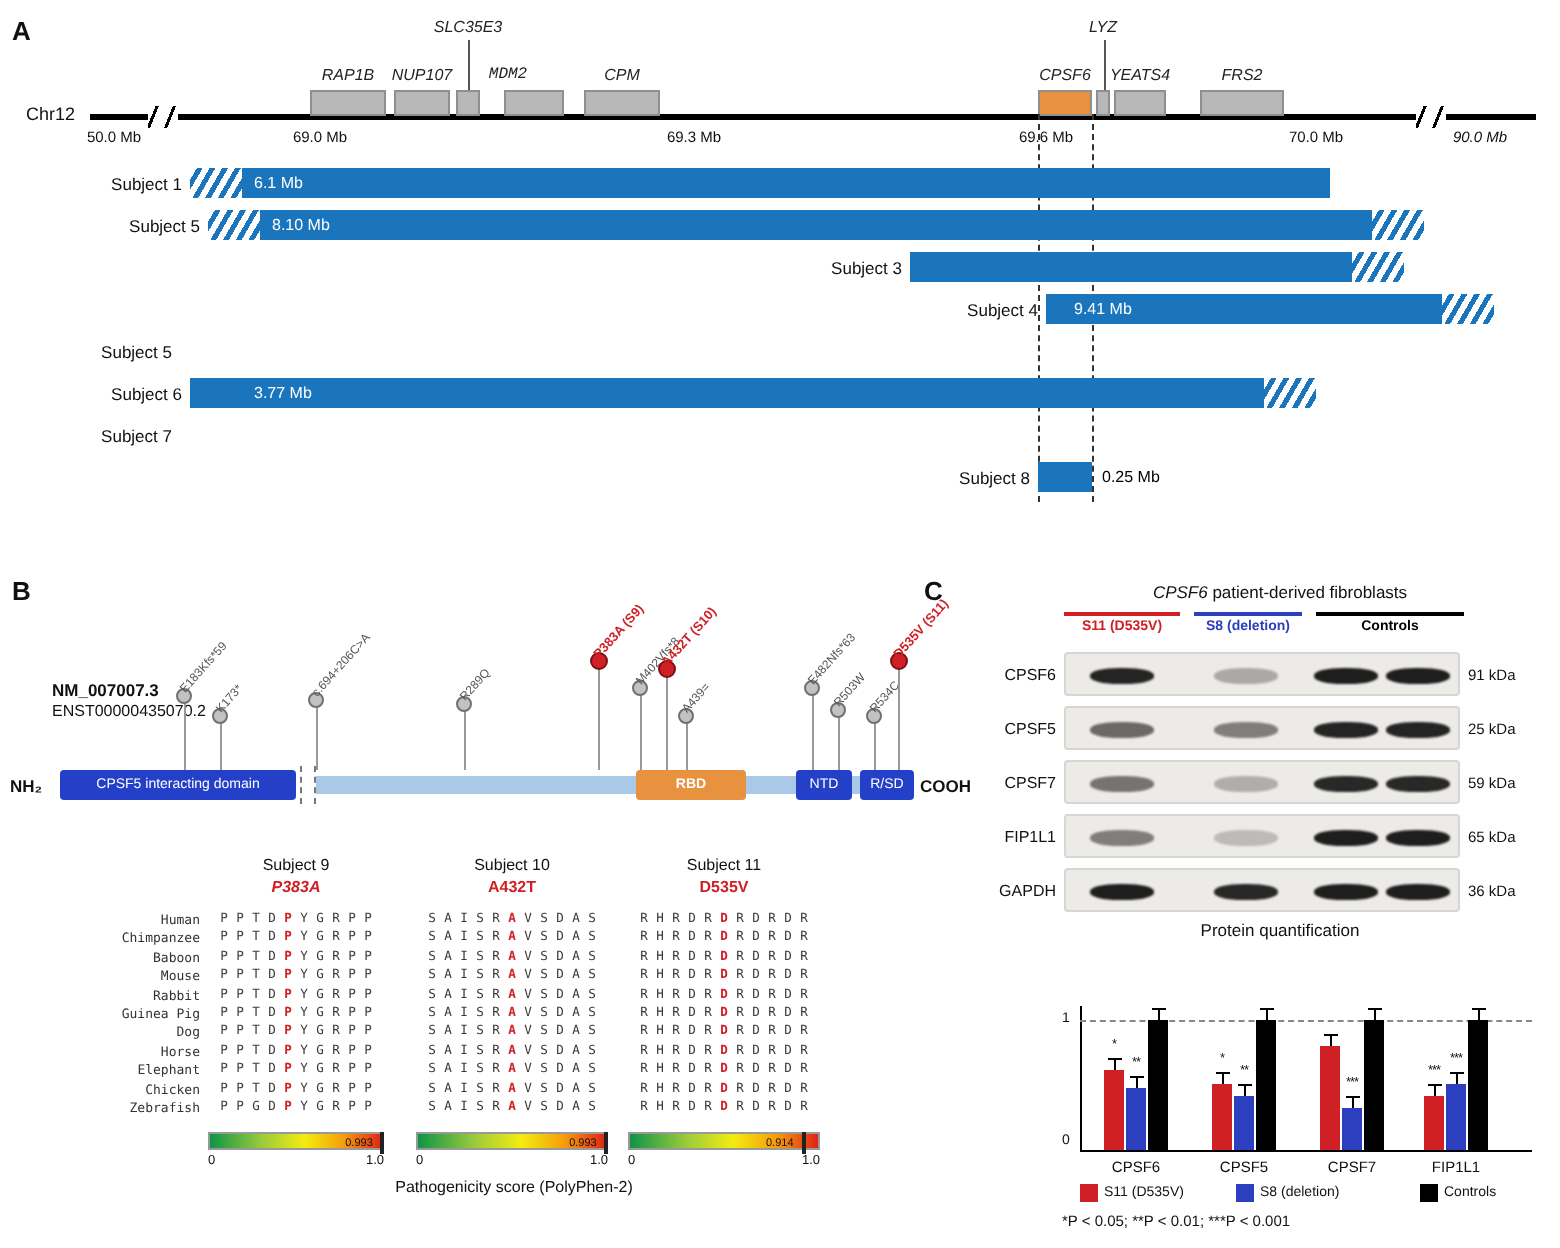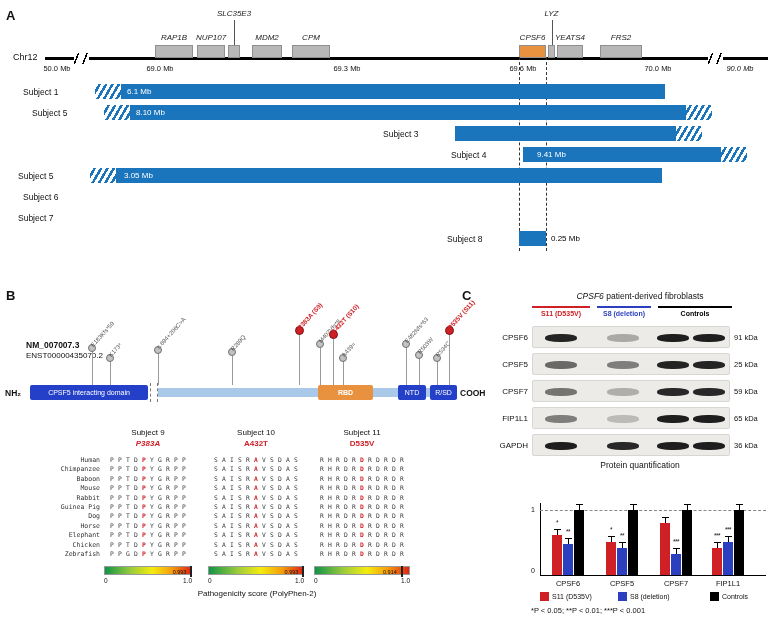--- a/index.html
+++ b/index.html
@@ -9,21 +9,21 @@
   .panel-label{position:absolute;font-weight:bold;font-size:13px;}
   
   .chr-label{position:absolute;left:13px;top:52px;font-size:9px;}
   .chr-line{position:absolute;left:45px;top:57px;width:723px;height:3px;background:#000;}
   .brk{position:absolute;width:15px;height:11px;background:repeating-linear-gradient(112deg,#fff 0 3.5px,#000 3.5px 5px,#fff 5px 8px);}
   .gene-box{position:absolute;top:45px;height:13px;border:1px solid #8f8f8f;}
   .gene-label{position:absolute;font-style:italic;font-size:8px;transform:translateX(-50%);white-space:nowrap;color:#222;}
   .gene-conn{position:absolute;width:1px;background:#555;}
   .tick{position:absolute;top:64px;font-size:7.5px;transform:translateX(-50%);}
   .dash{position:absolute;top:57px;height:194px;border-left:1.5px dashed #333;}
-  .subj-label{position:absolute;font-size:8.5px;text-align:left;}
+  .subj-label{position:absolute;font-size:8.5px;text-align:right;}
   .subj-bar{position:absolute;height:15px;background:#1b75bc;}
   .hatch{position:absolute;top:0;height:15px;width:26px;background:repeating-linear-gradient(120deg,#fff 0 3px,#1b75bc 3px 5.5px);}
   .hl{left:0}.hr{right:0}
   .size-in{position:absolute;top:3px;font-size:8px;color:#fff;white-space:nowrap;}
   .size-out{position:absolute;font-size:8px;color:#000;white-space:nowrap;}
   
   .b-transcript{position:absolute;left:26px;top:340px;font-size:8.5px;font-weight:bold;}
   .b-ensembl{position:absolute;left:26px;top:351px;font-size:8px;}
   .nh2{position:absolute;left:5px;top:388px;font-size:8.5px;font-weight:bold;}
   .cooh{position:absolute;left:460px;top:388px;font-size:8.5px;font-weight:bold;}
@@ -83,21 +83,21 @@
 <div class="brk" style="left: 74px; top: 53px;"></div>
     <div class="brk" style="left: 708px; top: 53px;"></div>
     <div class="gene-box" style="left: 155px; width: 38px; background: rgb(184, 184, 184);"></div>
     <div class="gene-label" style="left: 174px; top: 33px;">RAP1B</div>
     <div class="gene-box" style="left: 197px; width: 28px; background: rgb(184, 184, 184);"></div>
     <div class="gene-label" style="left: 211px; top: 33px;">NUP107</div>
     <div class="gene-box" style="left: 228px; width: 12px; background: rgb(184, 184, 184);"></div>
     <div class="gene-conn" style="left: 234px; top: 20px; height: 25px;"></div>
     <div class="gene-label" style="left: 234px; top: 9px;">SLC35E3</div>
     <div class="gene-box" style="left: 252px; width: 30px; background: rgb(184, 184, 184);"></div>
-    <div class="gene-label" style="left: 267px; top: 33px;">MDM2</div>
+    <div class="gene-label" style="left: 254px; top: 33px; font-family: Liberation Mono, monospace;">MDM2</div>
     <div class="gene-box" style="left: 292px; width: 38px; background: rgb(184, 184, 184);"></div>
     <div class="gene-label" style="left: 311px; top: 33px;">CPM</div>
     <div class="gene-box" style="left: 519px; width: 27px; background: rgb(232, 145, 63);"></div>
     <div class="gene-label" style="left: 532.5px; top: 33px;">CPSF6</div>
     <div class="gene-box" style="left: 548px; width: 7px; background: rgb(184, 184, 184);"></div>
     <div class="gene-conn" style="left: 551.5px; top: 20px; height: 25px;"></div>
     <div class="gene-label" style="left: 551.5px; top: 9px;">LYZ</div>
     <div class="gene-box" style="left: 557px; width: 26px; background: rgb(184, 184, 184);"></div>
     <div class="gene-label" style="left: 570px; top: 33px;">YEATS4</div>
     <div class="gene-box" style="left: 600px; width: 42px; background: rgb(184, 184, 184);"></div>
@@ -125,25 +125,25 @@
     <div class="subj-bar" style="left: 455px; top: 126px; width: 247px; background: rgb(27, 117, 188);">
       <div class="hatch hr"></div>
       <div class="size-in" style="left: 74px; margin-top: 15px;">2.26 Mb</div>
     </div>
     <div class="subj-label" style="left: 451px; top: 150px; width: 68px;">Subject 4</div>
     <div class="subj-bar" style="left: 523px; top: 147px; width: 224px; background: rgb(27, 117, 188);">
       <div class="hatch hr"></div>
       <div class="size-in" style="left: 14px;">9.41 Mb</div>
     </div>
     <div class="subj-label" style="left: 18px; top: 171px; width: 68px;">Subject 5</div>
-    <div class="subj-bar" style="left: 90px; top: 168px; width: 572px; background: rgb(27, 117, 188);">
-      <div class="hatch hl"></div>
-      <div class="size-in" style="left: 34px;">3.05 Mb</div>
-    </div>
     <div class="subj-label" style="left: 23px; top: 192px; width: 68px;">Subject 6</div>
+    <div class="subj-bar" style="left: 95px; top: 189px; width: 563px; background: rgb(27, 117, 188);">
+      <div class="hatch hr"></div>
+      <div class="size-in" style="left: 32px;">3.77 Mb</div>
+    </div>
     <div class="subj-label" style="left: 18px; top: 213px; width: 68px;">Subject 7</div>
     <div class="subj-label" style="left: 447px; top: 234px; width: 68px;">Subject 8</div>
     <div class="subj-bar" style="left: 519px; top: 231px; width: 27px; background: rgb(27, 117, 188);"></div>
     <div class="size-out" style="left: 551px; top: 234px;">0.25 Mb</div>
   </section>
 
 <section id="panelB">
   <div class="panel-label" style="left:6px;top:288px">B</div>
   <div class="b-transcript">NM_007007.3</div>
   <div class="b-ensembl">ENST00000435070.2</div>

